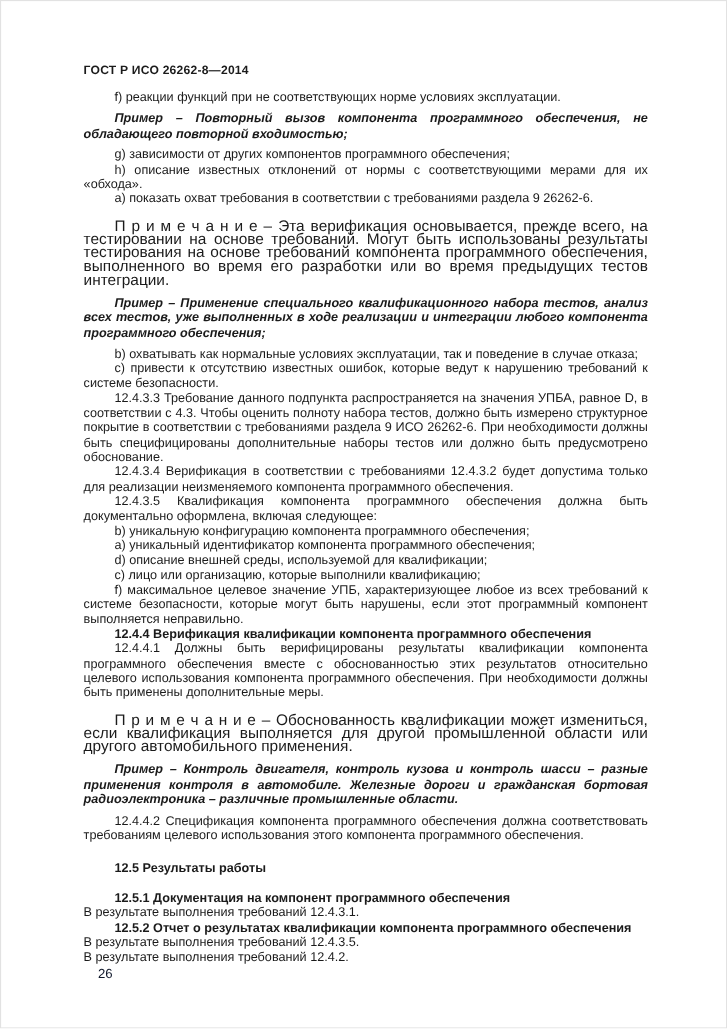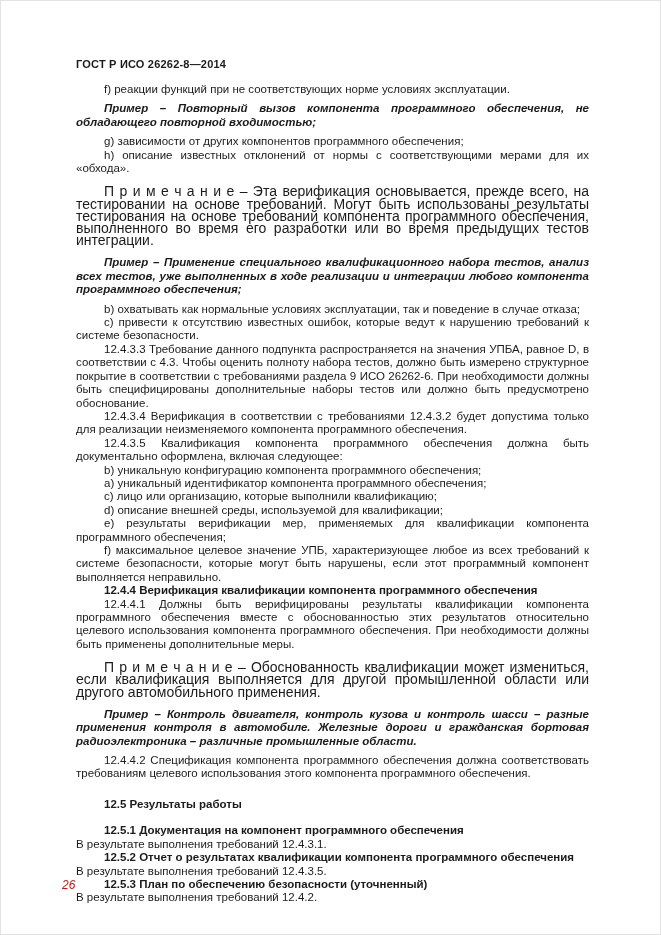--- a/index.html
+++ b/index.html
@@ -50,59 +50,57 @@
   }
   .para-section {
     font-weight: bold;
     margin: 17px 0 13px;
   }
   .para-plain {
     text-indent: 0;
   }
   .page-number {
     position: absolute;
-    left: 61px;
+    left: 88px;
     bottom: 42px;
     font-size: 12px;
-    color: #b91c1c;
-    font-style: italic;
+    color: #0f172a;
   }
 </style>
 </head>
 <body>
 
 <div class="page">
   <div class="doc-header">ГОСТ Р ИСО 26262-8—2014</div>
 
   <div class="content" id="content">
       <div class="para para-list">f) реакции функций при не соответствующих норме условиях эксплуатации.</div>
       <div class="para para-example">Пример – Повторный вызов компонента программного обеспечения, не обладающего повторной входимостью;</div>
       <div class="para para-list">g) зависимости от других компонентов программного обеспечения;</div>
       <div class="para para-list">h) описание известных отклонений от нормы с соответствующими мерами для их «обхода».</div>
+      <div class="para para-list">а) показать охват требования в соответствии с требованиями раздела 9 26262-6.</div>
       <div class="para para-note">П р и м е ч а н и е  –  Эта верификация основывается, прежде всего, на тестировании на основе требований. Могут быть использованы результаты тестирования на основе требований компонента программного обеспечения, выполненного во время его разработки или во время предыдущих тестов интеграции.</div>
       <div class="para para-example">Пример – Применение специального квалификационного набора тестов, анализ всех тестов, уже выполненных в ходе реализации и интеграции любого компонента программного обеспечения;</div>
       <div class="para para-list">b) охватывать как нормальные условиях эксплуатации, так и поведение в случае отказа;</div>
       <div class="para para-list">c) привести к отсутствию известных ошибок, которые ведут к нарушению требований к системе безопасности.</div>
       <div class="para para-body">12.4.3.3 Требование данного подпункта распространяется на значения УПБА, равное D, в соответствии с 4.3. Чтобы оценить полноту набора тестов, должно быть измерено структурное покрытие в соответствии с требованиями раздела 9 ИСО 26262-6. При необходимости должны быть специфицированы дополнительные наборы тестов или должно быть предусмотрено обоснование.</div>
       <div class="para para-body">12.4.3.4 Верификация в соответствии с требованиями 12.4.3.2 будет допустима только для реализации неизменяемого компонента программного обеспечения.</div>
       <div class="para para-body">12.4.3.5 Квалификация компонента программного обеспечения должна быть документально оформлена, включая следующее:</div>
       <div class="para para-list">b) уникальную конфигурацию компонента программного обеспечения;</div>
       <div class="para para-list">а) уникальный идентификатор компонента программного обеспечения;</div>
+      <div class="para para-list">d) описание внешней среды, используемой для квалификации;</div>
       <div class="para para-list">c) лицо или организацию, которые выполнили квалификацию;</div>
-      <div class="para para-list">d) описание внешней среды, используемой для квалификации;</div>
-      <div class="para para-list">е) результаты верификации мер, применяемых для квалификации компонента программного обеспечения;</div>
       <div class="para para-list">f) максимальное целевое значение УПБ, характеризующее любое из всех требований к системе безопасности, которые могут быть нарушены, если этот программный компонент выполняется неправильно.</div>
       <div class="para para-heading">12.4.4 Верификация квалификации компонента программного обеспечения</div>
       <div class="para para-body">12.4.4.1 Должны быть верифицированы результаты квалификации компонента программного обеспечения вместе с обоснованностью этих результатов относительно целевого использования компонента программного обеспечения. При необходимости должны быть применены дополнительные меры.</div>
       <div class="para para-note">П р и м е ч а н и е  –  Обоснованность квалификации может измениться, если квалификация выполняется для другой промышленной области или другого автомобильного применения.</div>
       <div class="para para-example">Пример – Контроль двигателя, контроль кузова и контроль шасси – разные применения контроля в автомобиле. Железные дороги и гражданская бортовая радиоэлектроника – различные промышленные области.</div>
       <div class="para para-body">12.4.4.2 Спецификация компонента программного обеспечения должна соответствовать требованиям целевого использования этого компонента программного обеспечения.</div>
       <div class="para para-section">12.5 Результаты работы</div>
       <div class="para para-heading">12.5.1 Документация на компонент программного обеспечения</div>
       <div class="para para-plain">В результате выполнения требований 12.4.3.1.</div>
       <div class="para para-heading">12.5.2 Отчет о результатах квалификации компонента программного обеспечения</div>
       <div class="para para-plain">В результате выполнения требований 12.4.3.5.</div>
-      <div class="para para-heading">12.5.3 План по обеспечению безопасности (уточненный)</div>
       <div class="para para-plain">В результате выполнения требований 12.4.2.</div>
     </div>
 
   <div class="page-number">26</div>
 </div>
 
 </body></html>

